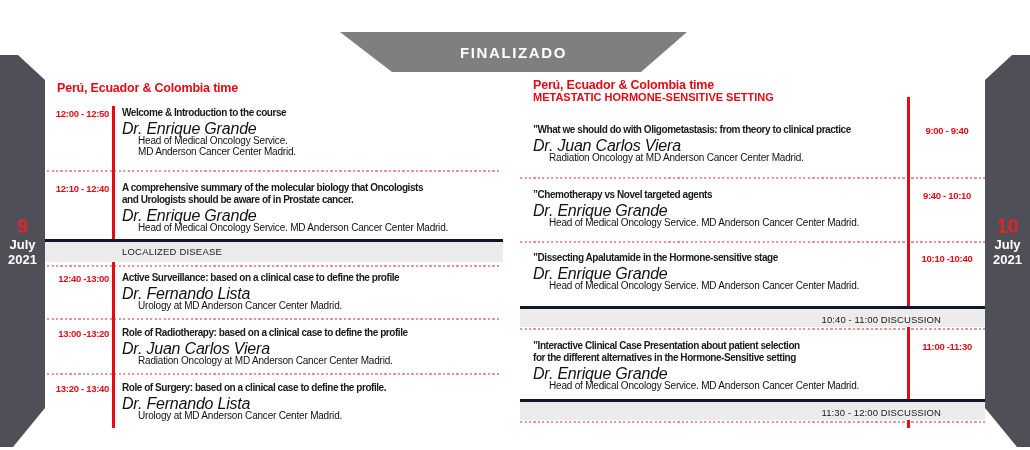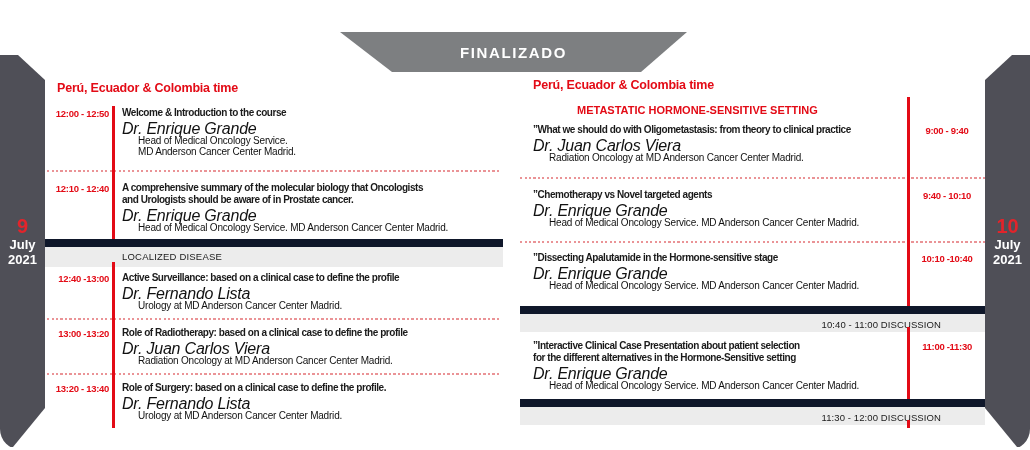--- a/index.html
+++ b/index.html
@@ -1,17 +1,17 @@
 <!DOCTYPE html>
 <html><head>
 <meta charset="utf-8">
 <style>
   html,body{margin:0;padding:0;background:#fff;}
   .canvas{position:relative;width:1030px;height:450px;background:#fff;overflow:hidden;
-          font-family:"Liberation Sans","DejaVu Sans",sans-serif;color:#111;border-radius:21px;}
+          font-family:"Liberation Sans","DejaVu Sans",sans-serif;color:#111;}
 
   
   .banner{position:absolute;left:340px;top:32px;width:347px;height:40px;background:#7d7f81;
           clip-path:polygon(0 0,100% 0,calc(100% - 46px) 100%,52px 100%);
           display:flex;align-items:center;justify-content:center;}
   .banner span{color:#fff;font-weight:bold;font-size:15px;letter-spacing:1.6px;}
 
   
   .slab{position:absolute;top:55px;width:45px;height:392px;background:#4f4f57;}
   .slab-left{left:0;clip-path:polygon(0 0,18px 0,45px 25px,45px 353px,13px 392px,0 392px);}
@@ -20,21 +20,21 @@
   .slab-date .day{color:#e2242b;font-weight:bold;font-size:20px;}
   .slab-date .month,.slab-date .year{color:#fff;font-weight:bold;font-size:13px;}
 
   
   .col{position:absolute;top:75px;height:375px;}
   .col-left{left:45px;width:458px;}
   .col-right{left:520px;width:465px;}
   .tz{position:absolute;color:#e30b16;font-weight:bold;font-size:12.5px;letter-spacing:-0.2px;white-space:nowrap;}
   .col-left .tz{left:12px;top:6px;}
   .col-right .tz{left:13px;top:3px;}
-  .sec-title{position:absolute;left:13px;top:29px;color:#e30b16;font-weight:bold;font-size:11px;white-space:nowrap;margin-left:44px;}
+  .sec-title{position:absolute;left:13px;top:16px;color:#e30b16;font-weight:bold;font-size:11px;white-space:nowrap;}
 
   
   .vline{position:absolute;width:2.5px;background:#e30b16;z-index:3;}
   .col-left .vline{left:67px;}
   .col-right .vline{left:387px;}
 
   
   .dotted{position:absolute;height:2px;z-index:1;
           background-image:repeating-linear-gradient(to right,#ea9396 0,#ea9396 2px,transparent 2px,transparent 4.5px);}
   .col-left .dotted{left:2px;width:454px;}
@@ -45,21 +45,21 @@
   .row .time{position:absolute;top:1px;color:#e30b16;font-weight:bold;font-size:9.5px;letter-spacing:-0.3px;white-space:nowrap;}
   .row-l .time{left:0;width:64px;text-align:right;}
   .row-r .time{left:392px;width:70px;text-align:center;}
   .row-l .body{margin-left:77px;width:381px;}
   .row-r .body{margin-left:13px;width:374px;}
   .title{font-weight:bold;font-size:10px;line-height:12px;letter-spacing:-0.45px;white-space:nowrap;color:#1a1a1a;}
   .speaker{font-style:italic;font-size:16px;line-height:11.5px;letter-spacing:-0.2px;margin-top:4px;white-space:nowrap;}
   .dept{font-size:10px;line-height:11.5px;letter-spacing:-0.2px;white-space:nowrap;margin-left:16px;}
 
   
-  .graybar{position:absolute;left:0;background:#ececec;border-top:8px solid #0f172a;z-index:2;}
+  .graybar{position:absolute;left:0;background:#ececec;border-top:3px solid #0f172a;z-index:2;}
   .bar-localized{top:164px;width:458px;height:20px;}
   .bar-localized span{display:block;margin-left:77px;line-height:20px;font-size:9.5px;color:#1a1a1a;letter-spacing:0.2px;}
   .bar-discussion{width:465px;height:18px;text-align:right;}
   .bar-discussion span{display:inline-block;padding-right:44px;line-height:18px;font-size:9.5px;color:#1a1a1a;letter-spacing:0.1px;}
 </style>
 </head>
 <body>
 
 <div class="canvas">
 

